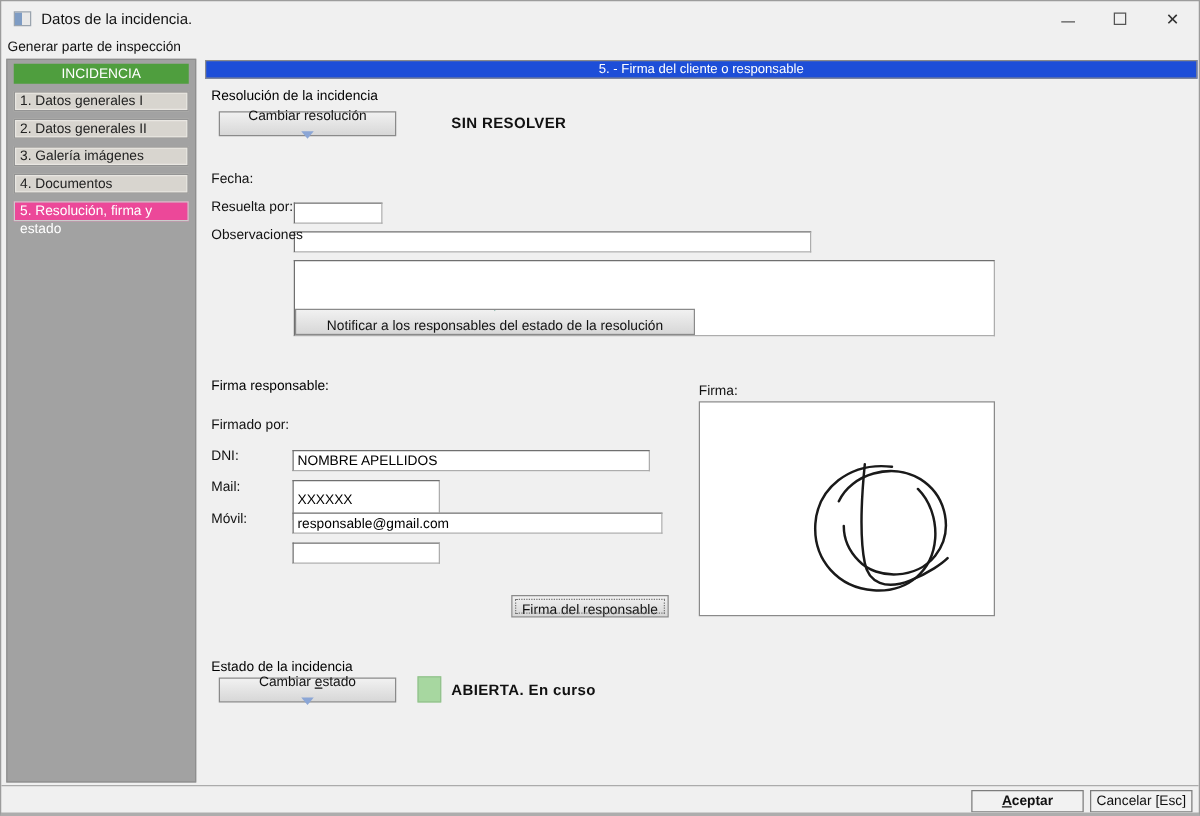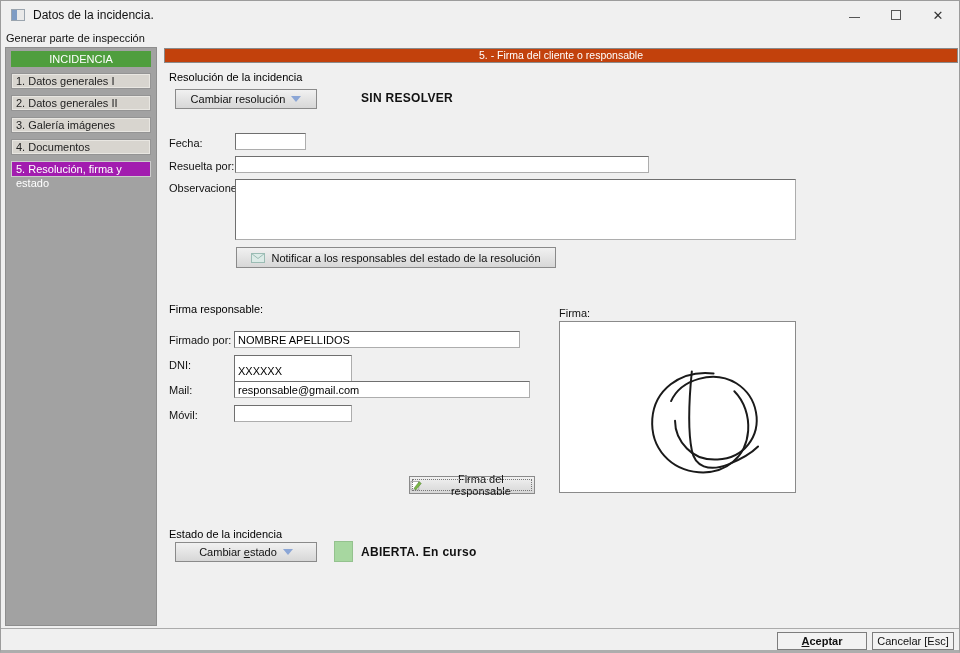--- a/index.html
+++ b/index.html
@@ -22,34 +22,34 @@
   
   .menubar { position:absolute; top:28px; left:0; right:0; height:17px; display:flex; align-items:center; }
   .menu-item { padding:0 5px; font-size:11px; color:#111; }
   
   .sidebar { position:absolute; left:4px; top:46px; width:152px; height:579px;
     background:#a2a2a2; border:1px solid #8e8e8e; padding:3px 4px; }
   .side-header { height:16px; line-height:16px; text-align:center; color:#fff;
     margin:0 1px 6px 1px; font-size:11px; }
   .side-item { height:16px; line-height:14px; background:#d8d5cf; border:1px solid #949494;
     margin:0 1px 6px 1px; padding:0 4px; color:#222; box-shadow:inset 0 0 0 1px #e9e7e2; }
-  .side-item.selected { background:#a21caf; color:#fff; border-color:#cccccc; box-shadow:none; }
+  .side-item.selected { background:#ec4899; color:#fff; border-color:#cccccc; box-shadow:none; }
   
   .main-header { position:absolute; left:163px; top:47px; width:794px; height:15px;
-    background:#c2410c; border:1px solid #8a8a8a; color:#fff; text-align:center;
+    background:#1d4ed8; border:1px solid #8a8a8a; color:#fff; text-align:center;
     font-size:10.5px; line-height:13px; }
   .sec { position:absolute; font-weight:normal; font-size:11px; color:#000; }
   .lbl { position:absolute; font-size:11px; color:#111; }
   .tin { position:absolute; background:#fff; border:1px solid;
     border-color:#6f6f6f #adadad #adadad #6f6f6f;
-    font:11px "Liberation Sans", sans-serif; padding:1px 3px; }
+    font:11px "Liberation Sans", sans-serif; padding:1px 3px;margin-top:29px; }
   textarea.tin { resize:none; }
   .btn { position:absolute; background:linear-gradient(#f1f1f1,#d7d7d7); border:1px solid #8a8a8a;
     font:11px "Liberation Sans", sans-serif; display:flex; align-items:center; justify-content:center;
-    gap:6px; color:#111; cursor:default; }
+    gap:6px; color:#111; cursor:default;flex-direction:column; }
   .arrow-down { width:0; height:0; border-left:5px solid transparent; border-right:5px solid transparent;
     border-top:6px solid #8ba6d6; }
   .status-big { position:absolute; font-weight:bold; font-size:12px; letter-spacing:.3px; color:#111; }
   .sig-box { position:absolute; left:558px; top:320px; width:237px; height:172px;
     background:#fff; border:1px solid #8a8a8a; }
   .sig-box svg { width:100%; height:100%; }
   .btn-focus { outline:1px dotted #777; outline-offset:-4px; }
   .state-square { position:absolute; left:333px; top:540px; width:19px; height:21px; border:1px solid #94c28e; }
   
   .footer-line { position:absolute; left:0; right:0; top:627px; height:1px; background:#ababab; }

